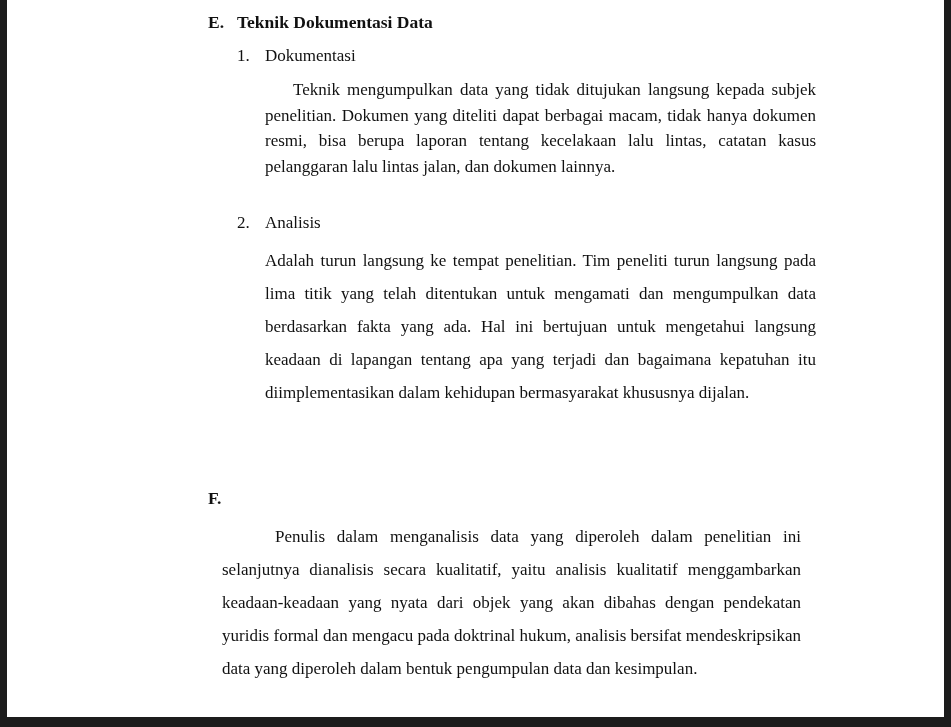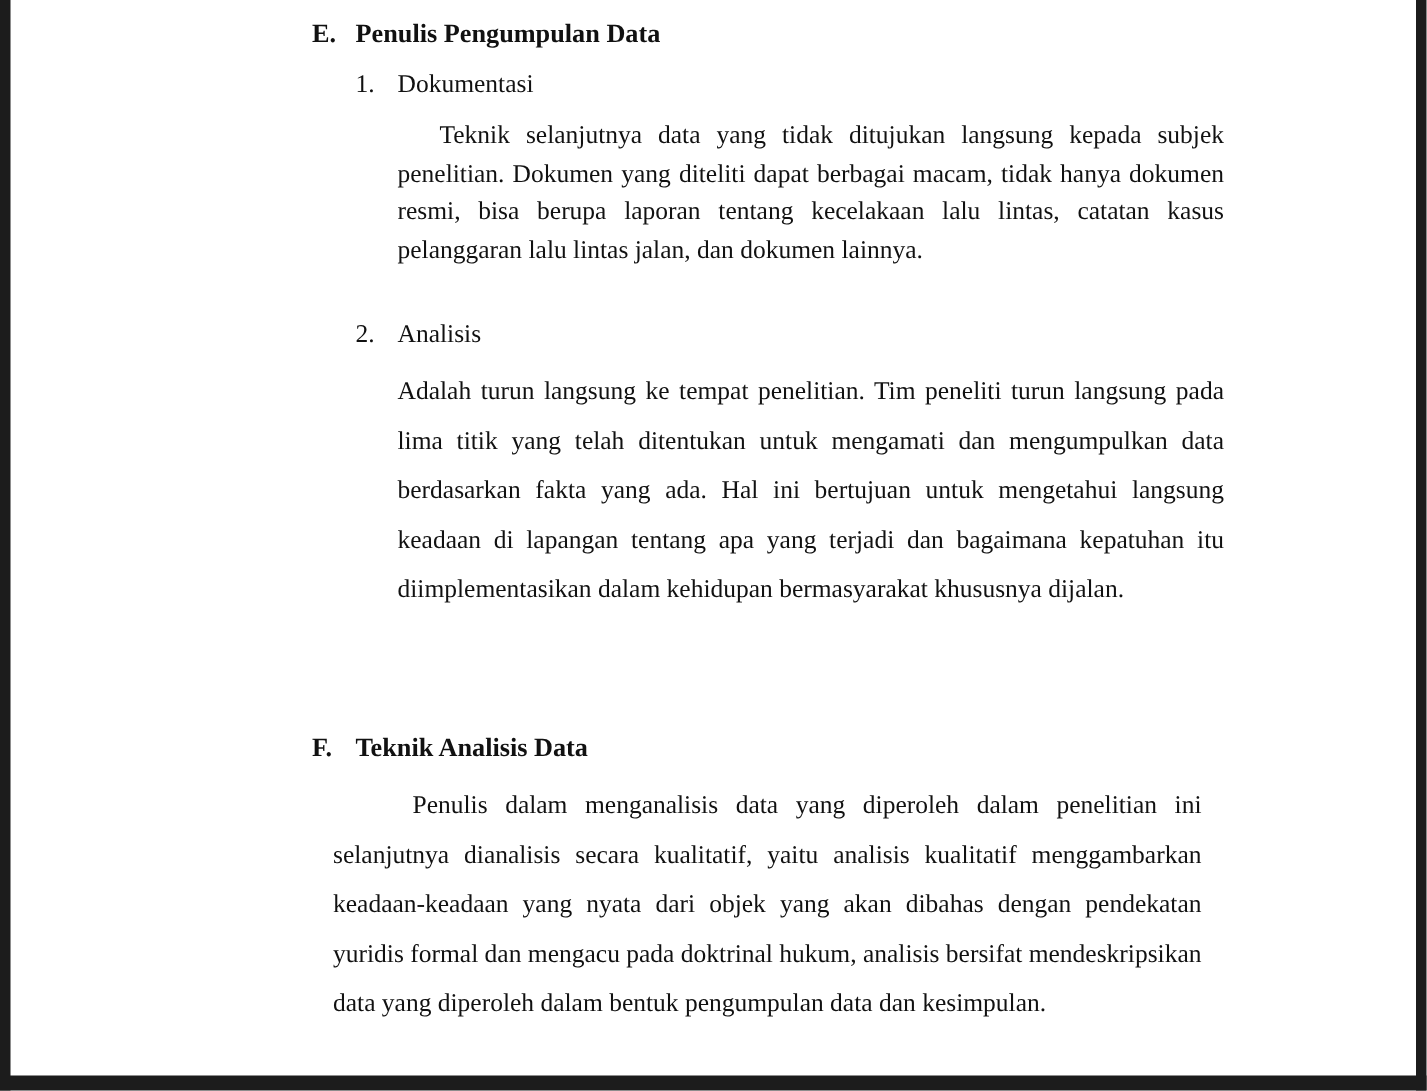--- a/index.html
+++ b/index.html
@@ -98,40 +98,39 @@
   }
 </style>
 </head>
 <body>
 
 <div class="page">
   <div class="content">
 
     <div class="heading heading-e">
       <span class="h-label">E.</span>
-      <span class="h-text">Penulis Pengumpulan Data</span>
+      <span class="h-text">Teknik Dokumentasi Data</span>
     </div>
 
     <div class="list-item item-1">
       <span class="num">1.</span>
       <span class="item-title">Dokumentasi</span>
     </div>
 
-    <p class="para para-1">Teknik selanjutnya data yang tidak ditujukan langsung kepada subjek penelitian. Dokumen yang diteliti dapat berbagai macam, tidak hanya dokumen resmi, bisa berupa laporan tentang kecelakaan lalu lintas, catatan kasus pelanggaran lalu lintas jalan, dan dokumen lainnya.</p>
+    <p class="para para-1">Teknik mengumpulkan data yang tidak ditujukan langsung kepada subjek penelitian. Dokumen yang diteliti dapat berbagai macam, tidak hanya dokumen resmi, bisa berupa laporan tentang kecelakaan lalu lintas, catatan kasus pelanggaran lalu lintas jalan, dan dokumen lainnya.</p>
 
     <div class="list-item item-2">
       <span class="num">2.</span>
       <span class="item-title">Analisis</span>
     </div>
 
     <p class="para para-2">Adalah turun langsung ke tempat penelitian. Tim peneliti turun langsung pada lima titik yang telah ditentukan untuk mengamati dan mengumpulkan data berdasarkan fakta yang ada. Hal ini bertujuan untuk mengetahui langsung keadaan di lapangan tentang apa yang terjadi dan bagaimana kepatuhan itu diimplementasikan dalam kehidupan bermasyarakat khususnya dijalan.</p>
 
     <div class="heading heading-f">
       <span class="h-label">F.</span>
-      <span class="h-text">Teknik Analisis Data</span>
     </div>
 
     <p class="para para-f">Penulis dalam menganalisis data yang diperoleh dalam penelitian ini selanjutnya dianalisis secara kualitatif, yaitu analisis kualitatif menggambarkan keadaan-keadaan yang nyata dari objek yang akan dibahas dengan pendekatan yuridis formal dan mengacu pada doktrinal hukum, analisis bersifat mendeskripsikan data yang diperoleh dalam bentuk pengumpulan data dan kesimpulan.</p>
 
   </div>
 
   <div class="edge edge-left"></div>
   <div class="edge edge-right"></div>
   <div class="edge edge-bottom"></div>
 </div>

